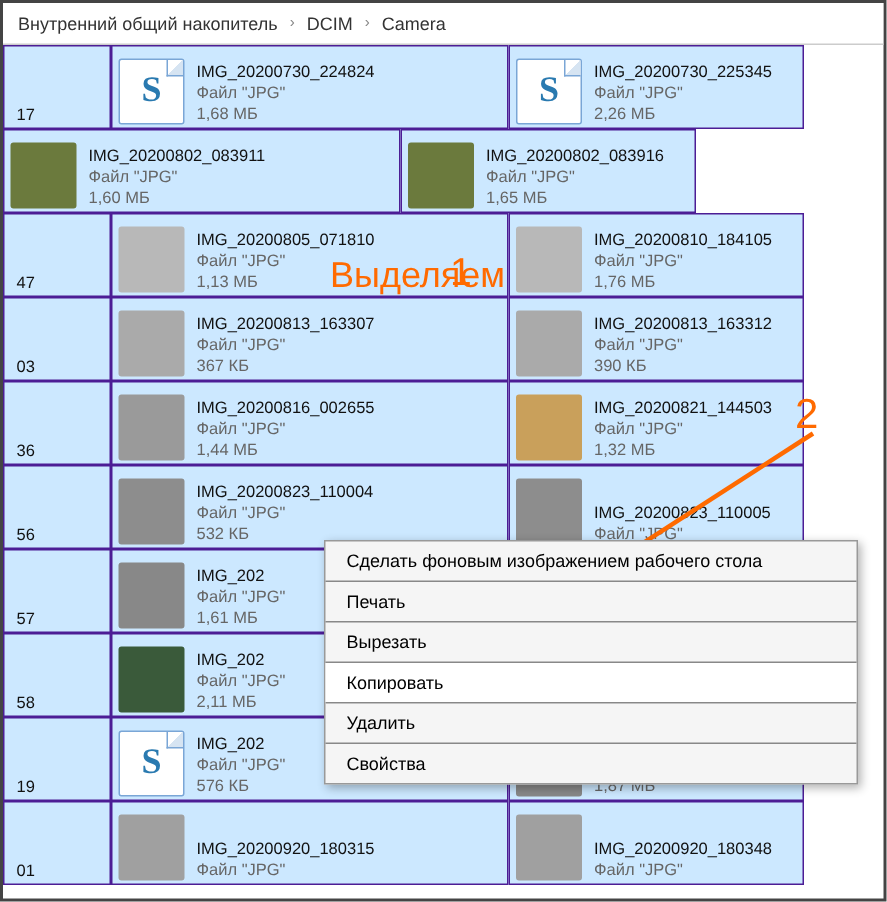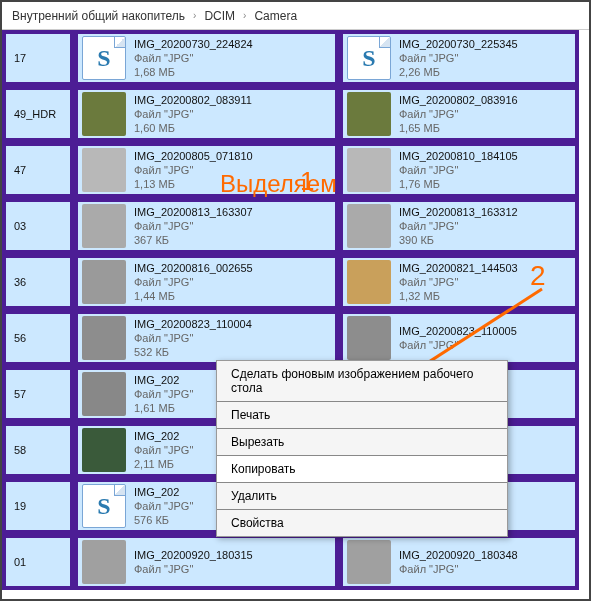--- a/index.html
+++ b/index.html
@@ -3,35 +3,35 @@
 <meta charset="utf-8">
 <style>
 *{margin:0;padding:0;box-sizing:border-box;font-family:"Segoe UI",Tahoma,sans-serif}
 body{width:591px;height:601px;overflow:hidden;background:#fff;position:relative}
 .wrap{border:2px solid #444;width:591px;height:601px;position:relative;overflow:hidden}
 .breadcrumb{height:28px;border-bottom:1px solid #ccc;display:flex;align-items:center;padding:0 6px;font-size:12px;color:#333;background:#fff}
 .breadcrumb span{margin:16px 4px}
 .chev{color:#888;font-size:10px}
 .content{position:absolute;top:28px;left:0;right:0;bottom:0;overflow:hidden}
 .row{display:flex;height:56px}
-.cell{display:flex;align-items:center;background:#cce8ff;border:4px solid #4c1d95;padding:2px 4px;overflow:hidden}
+.cell{display:flex;align-items:flex-end;background:#cce8ff;border:1px solid #4c1d95;padding:2px 4px;overflow:hidden}
 .c0{width:72px;flex-shrink:0}
 .c1{width:265px;flex-shrink:0}
-.c2{width:240px;flex-shrink:0}
+.c2{width:197px;flex-shrink:0}
 .thumb{width:44px;height:44px;margin-right:8px;flex-shrink:0;border-radius:2px}
 .fdoc{background:#fff;border:1px solid #7aa6d6;position:relative}
 .fdoc::before{content:"";position:absolute;top:0;right:0;width:10px;height:10px;background:linear-gradient(135deg,transparent 50%,#d6e4f2 50%);border-left:1px solid #7aa6d6;border-bottom:1px solid #7aa6d6}
 .fdoc::after{content:"S";position:absolute;top:50%;left:50%;transform:translate(-50%,-50%);font-size:24px;font-weight:bold;color:#2a7ab0;font-family:Georgia,serif}
 .ph{background:#999}
 .info{display:flex;flex-direction:column;font-size:11px;line-height:14px;overflow:hidden}
 .fname{color:#111;white-space:nowrap}
 .ftype{color:#666}
 .fsize{color:#666}
 .lbl{font-size:11px;color:#111;padding-left:4px}
-.ctx{position:absolute;left:214px;top:358px;width:292px;background:#f5f5f5;border:1px solid #999;box-shadow:2px 2px 6px rgba(0,0,0,.3);z-index:10;font-size:12px}
+.ctx{position:absolute;left:214px;top:358px;width:356px;background:#f5f5f5;border:1px solid #999;box-shadow:2px 2px 6px rgba(0,0,0,.3);z-index:10;font-size:12px}
 .ctx-item{padding:6px 14px;border-bottom:1px solid #888}
 .ctx-item.hl{background:#fff}
 .ctx-item:last-child{border-bottom:none}
 .ann1{position:absolute;left:218px;top:168px;color:#ff6a00;font-size:24px;z-index:5;font-family:Arial}
 .ann1n{position:absolute;left:298px;top:164px;color:#ff6a00;font-size:26px;z-index:5}
 .ann2{position:absolute;left:528px;top:258px;color:#ff6a00;font-size:28px;z-index:5}
 .arrow{position:absolute;left:270px;top:282px;z-index:8;pointer-events:none}
 </style>
 </head>
 <body>
@@ -61,23 +61,20 @@
         <div class="cell c2">
           <div class="thumb fdoc"></div>
           <div class="info">
             <div class="fname">IMG_20200730_225345</div>
             <div class="ftype">Файл "JPG"</div>
             <div class="fsize">2,26 МБ</div>
           </div>
         </div>
       </div>
       <div class="row">
-        <div class="cell c0">
-          <span class="lbl">49_HDR</span>
-        </div>
         <div class="cell c1">
           <div class="thumb ph" style="background: rgb(107, 122, 61);"></div>
           <div class="info">
             <div class="fname">IMG_20200802_083911</div>
             <div class="ftype">Файл "JPG"</div>
             <div class="fsize">1,60 МБ</div>
           </div>
         </div>
         <div class="cell c2">
           <div class="thumb ph" style="background: rgb(107, 122, 61);"></div>

